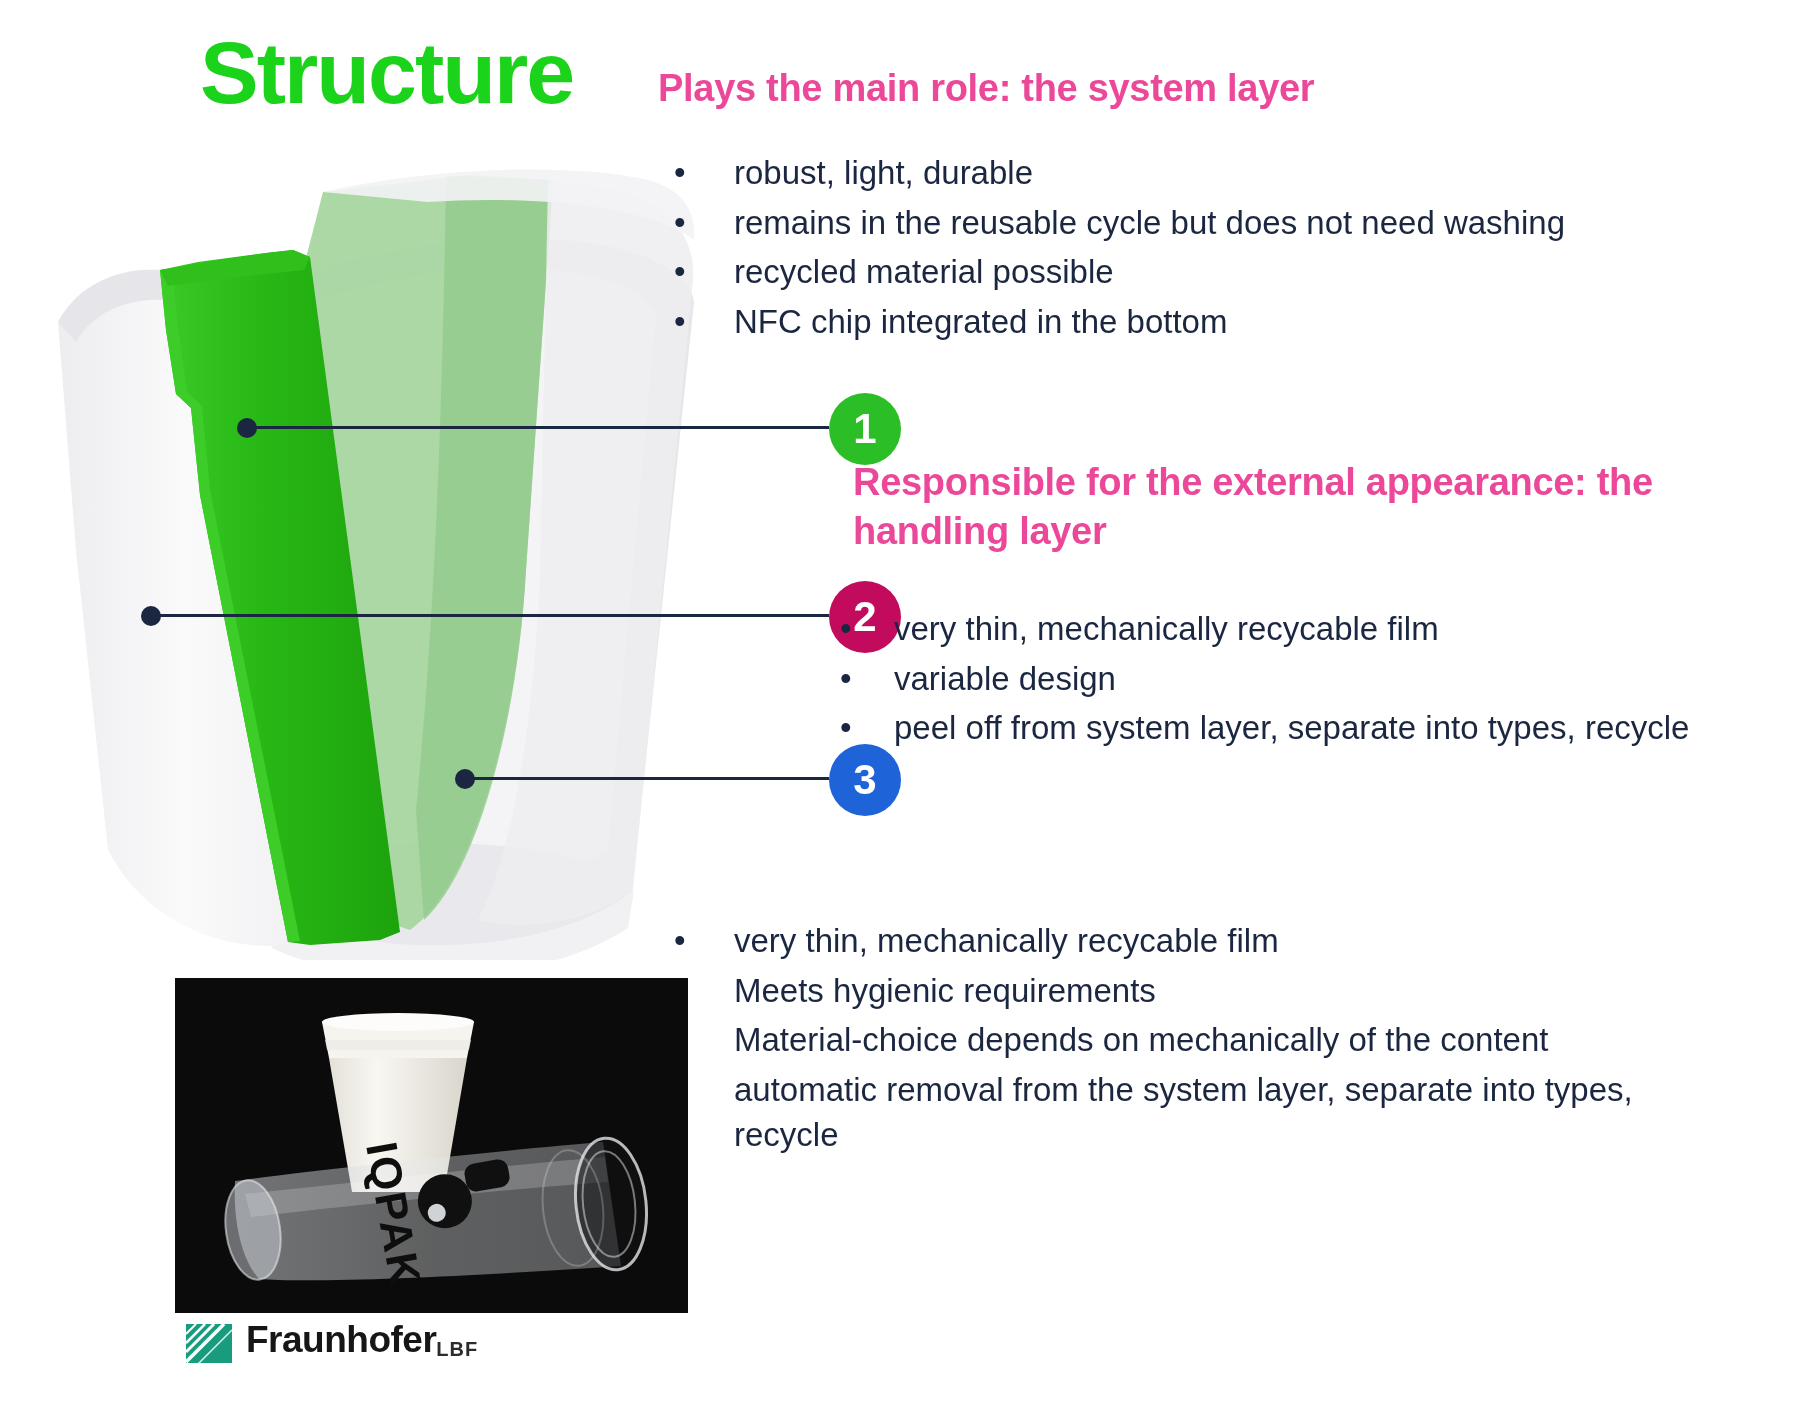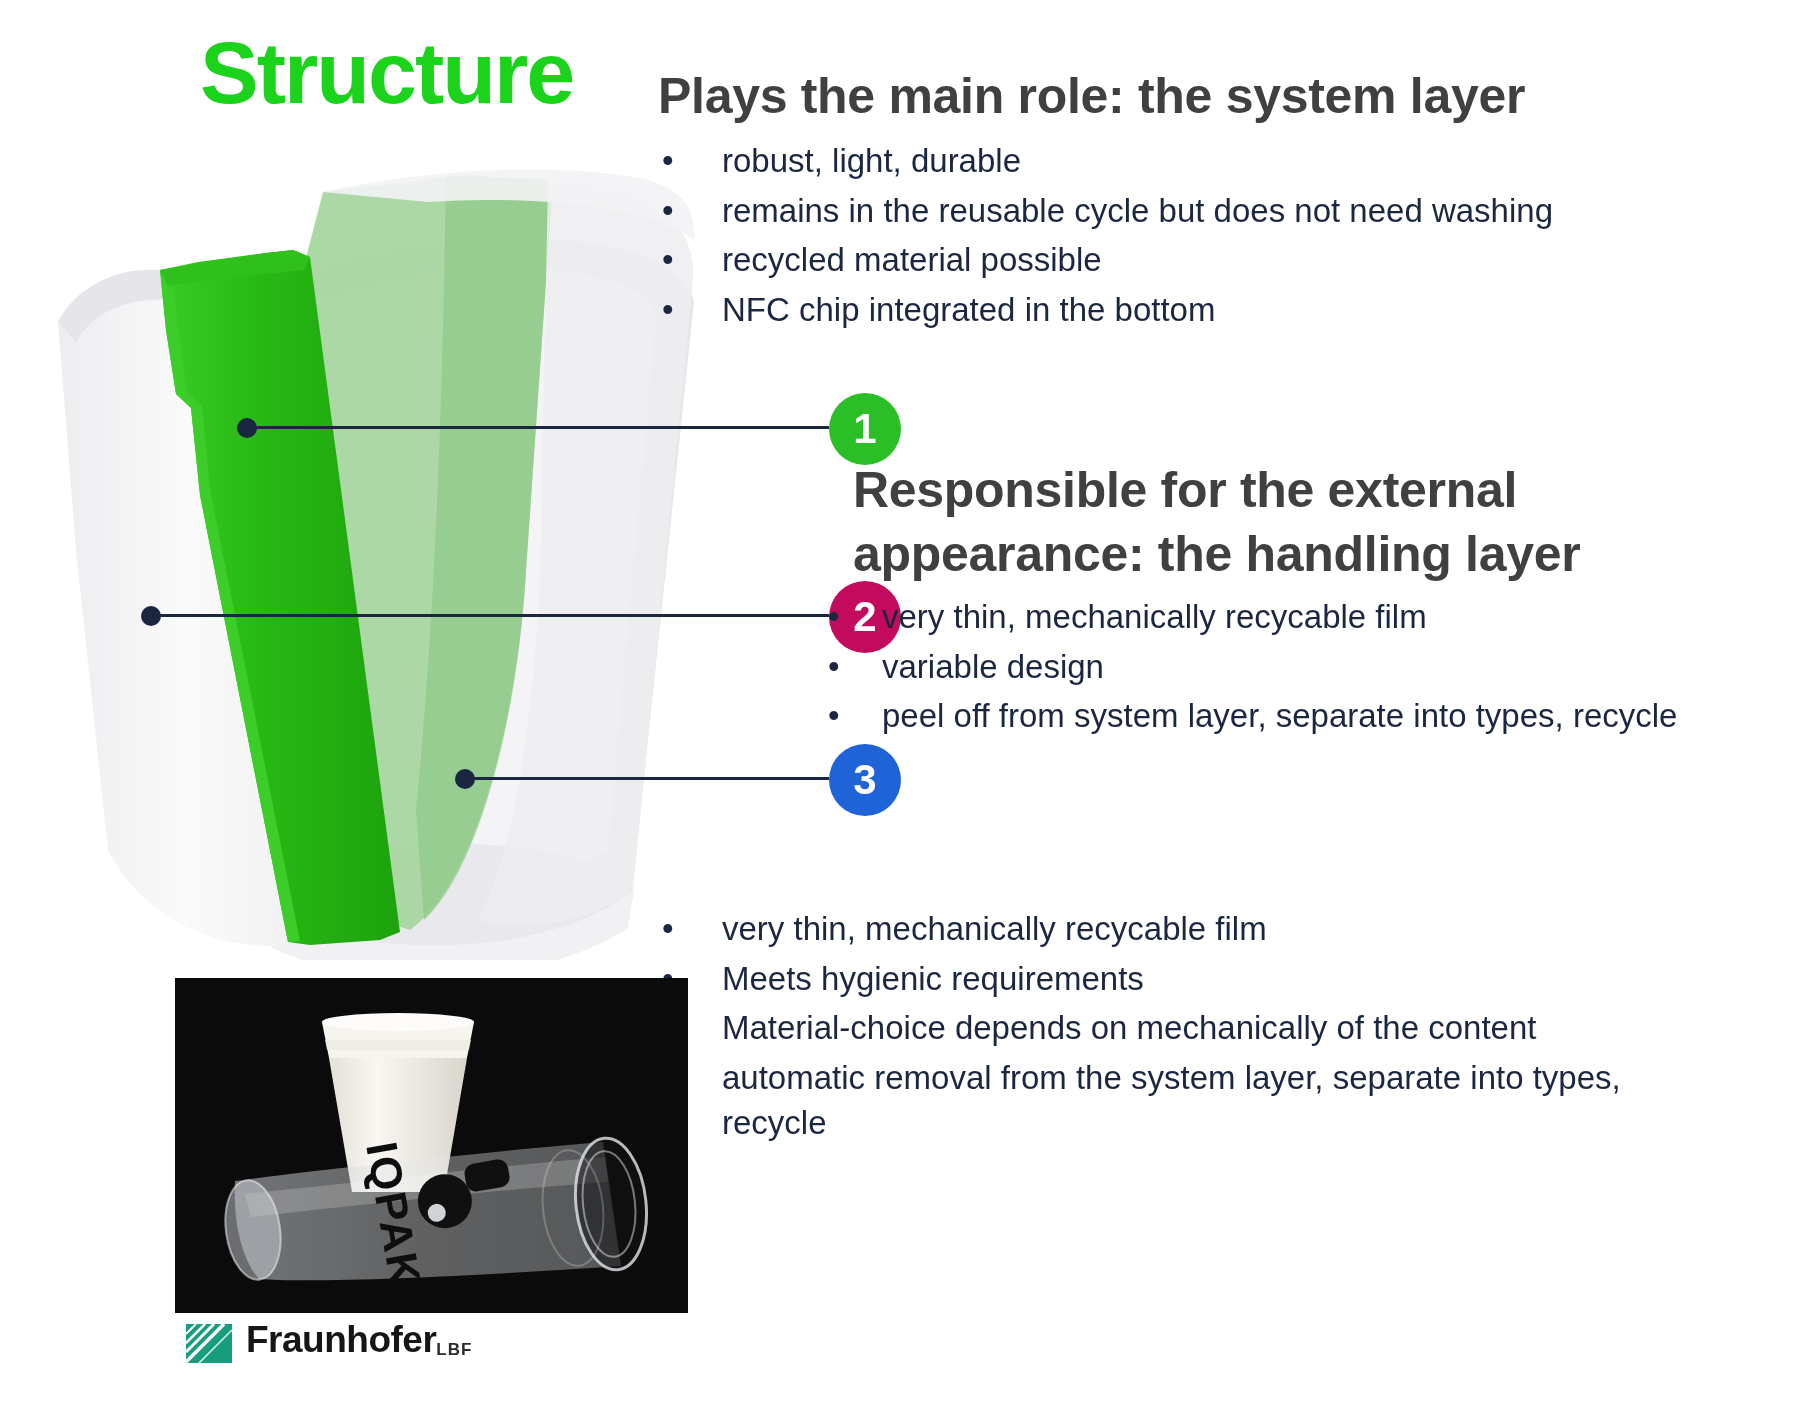--- a/index.html
+++ b/index.html
@@ -1,38 +1,38 @@
 <!DOCTYPE html>
 <html><head>
 <meta charset="utf-8">
 <style>
   html,body{margin:0;padding:0;background:#ffffff;}
   body{font-family:"Liberation Sans",sans-serif;}
   .slide{position:relative;width:1794px;height:1363px;background:#ffffff;overflow:hidden;}
 
   .title{position:absolute;left:200px;top:22px;font-size:88px;font-weight:bold;letter-spacing:-2px;}
 
-  .section-heading{position:absolute;font-size:50px;font-weight:bold;color:#404040;line-height:1.28;letter-spacing:-0.3px;}
-  .bullets{position:absolute;list-style:none;margin:0;padding:0;color:#1b2741;font-size:33px;line-height:1.38;}
+  .section-heading{position:absolute;font-size:38px;font-weight:bold;color:#ec4899;line-height:1.28;letter-spacing:-0.3px;}
+  .bullets{position:absolute;list-style:none;margin:12px;padding:0;color:#1b2741;font-size:33px;line-height:1.38;}
   .bullets li{position:relative;padding-left:62px;margin-bottom:4px;}
   .bullets li::before{content:"\2022";position:absolute;left:2px;top:0;font-size:33px;color:#1b2741;}
   .bullets.tight li{padding-left:56px;}
 
   .marker{position:absolute;width:72px;height:72px;border-radius:50%;display:flex;align-items:center;justify-content:center;color:#ffffff;font-size:42px;font-weight:bold;}
   .connector{position:absolute;height:3px;background:#1b2741;}
   .cdot{position:absolute;width:20px;height:20px;border-radius:50%;background:#1b2741;}
 
   .cup-illo{position:absolute;left:48px;top:150px;width:660px;height:810px;}
   .photo{position:absolute;left:175px;top:978px;width:513px;height:335px;}
 
   .footer{position:absolute;left:186px;top:1320px;display:flex;align-items:flex-start;}
   .f-mark{width:46px;height:46px;margin-top:4px;}
   .f-text{display:flex;flex-direction:row;margin-left:14px;}
   .f-brand{font-size:37px;font-weight:bold;color:#161616;letter-spacing:-0.5px;line-height:1.1;}
-  .f-sub{font-size:17px;font-weight:bold;color:#2b2b2b;align-self:flex-end;margin-right:4px;letter-spacing:1px;line-height:1.2;}
+  .f-sub{font-size:20px;font-weight:bold;color:#2b2b2b;align-self:flex-end;margin-right:4px;letter-spacing:1px;line-height:1.2;}
 </style>
 </head>
 <body>
 
 <div class="slide">
 
   <div class="title" style="color: rgb(28, 211, 28);">Structure</div>
 
   <svg class="cup-illo" viewBox="0 0 660 810">
     <defs>

